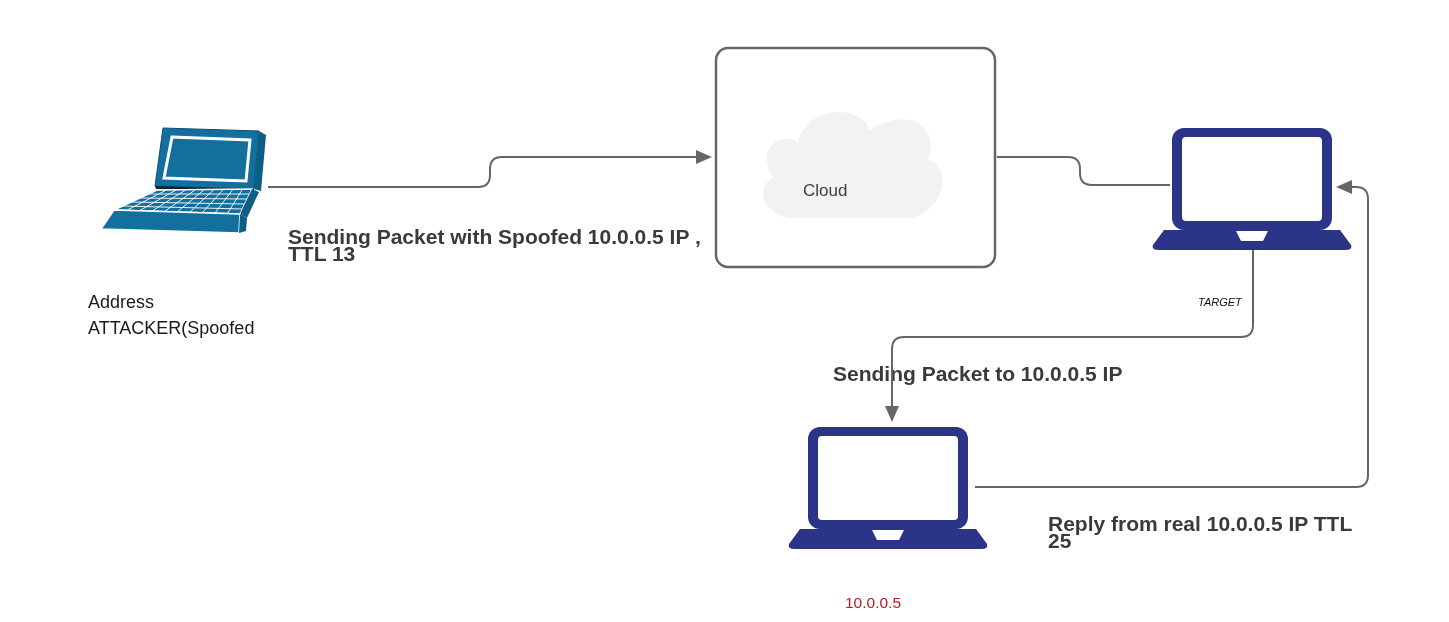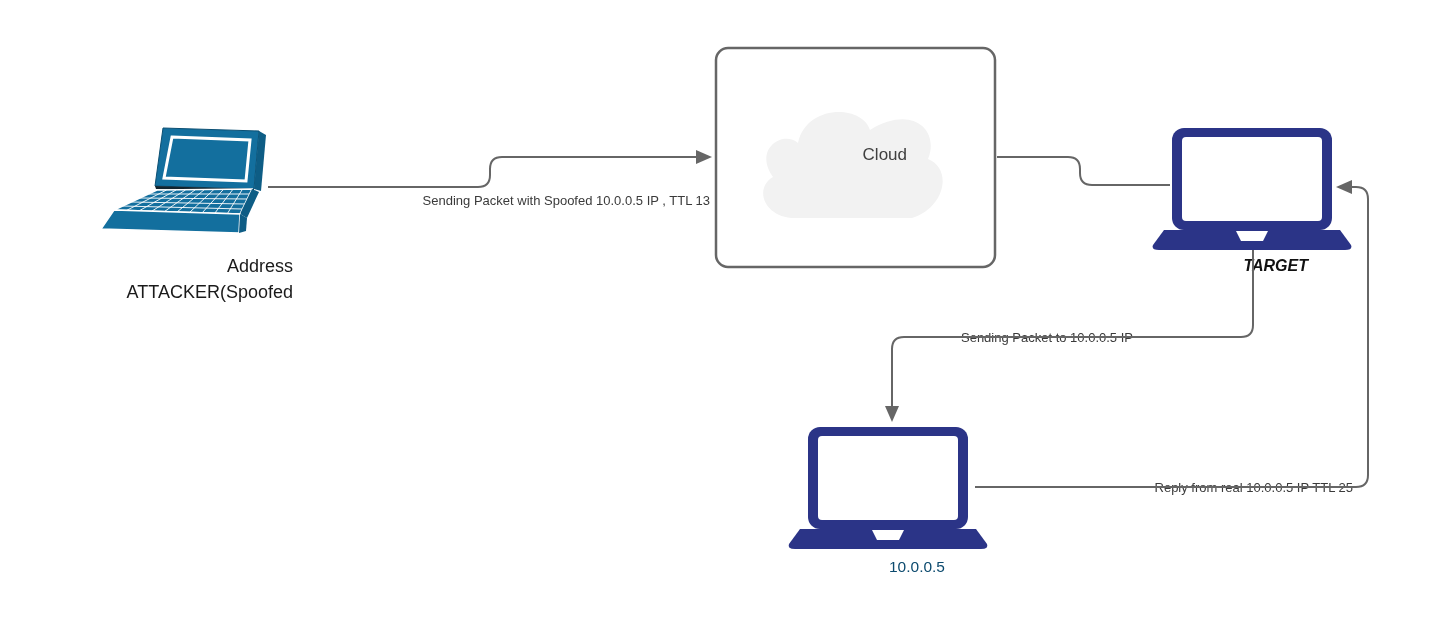--- a/index.html
+++ b/index.html
@@ -7,30 +7,30 @@
     position:relative;
     width:1449px;height:622px;
     background:#ffffff;
     font-family:"Liberation Sans", sans-serif;
     overflow:hidden;
   }
   .layer{position:absolute;left:0;top:0;}
   .nodes-layer{z-index:1;}
   .labels-layer{z-index:2;}
   .connectors-layer{z-index:3;pointer-events:none;}
-  .lbl{position:absolute;text-align:right;}
+  .lbl{position:absolute;text-align:left;margin-top:36px;}
   .node-label{color:#1a1a1a;font-size:18px;line-height:26px;}
-  .edge-label{color:#3a3a3a;font-size:13px;font-weight:normal;line-height:17px;}
+  .edge-label{color:#3a3a3a;font-size:21px;font-weight:bold;line-height:17px;}
   .attacker-label{left:88px;top:253px;width:205px;}
   .edge1-label{left:288px;top:192px;width:422px;}
   .cloud-label{left:803px;top:145px;width:104px;font-size:17px;color:#404040;line-height:20px;}
-  .target-label{left:1198px;top:257px;width:110px;font-size:16px;font-weight:bold;font-style:italic;color:#111;line-height:18px;}
+  .target-label{left:1198px;top:257px;width:110px;font-size:11px;font-weight:normal;font-style:italic;color:#111;line-height:18px;}
   .edge2-label{left:833px;top:329px;width:300px;}
   .edge3-label{left:1048px;top:479px;width:305px;}
-  .host-label{left:845px;top:558px;width:100px;font-size:15.5px;color:#0c4a6e;line-height:18px;}
+  .host-label{left:845px;top:558px;width:100px;font-size:15.5px;color:#b91c1c;line-height:18px;}
 </style>
 </head>
 <body>
 
 <div class="canvas">
 
   <svg class="layer nodes-layer" width="1449" height="622" viewBox="0 0 1449 622">
     <defs>
       <g id="laptop-front">
 

